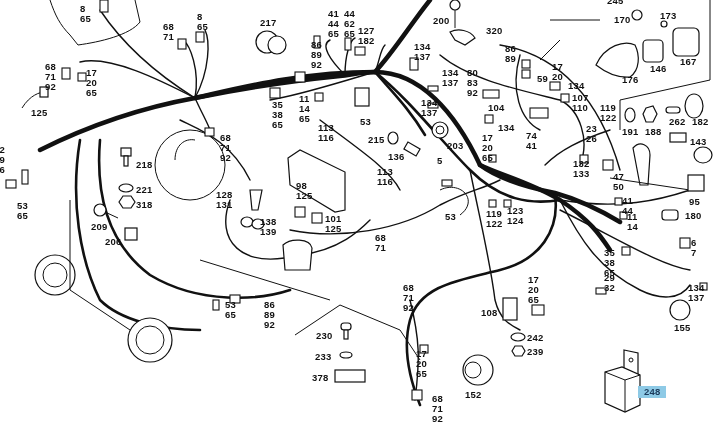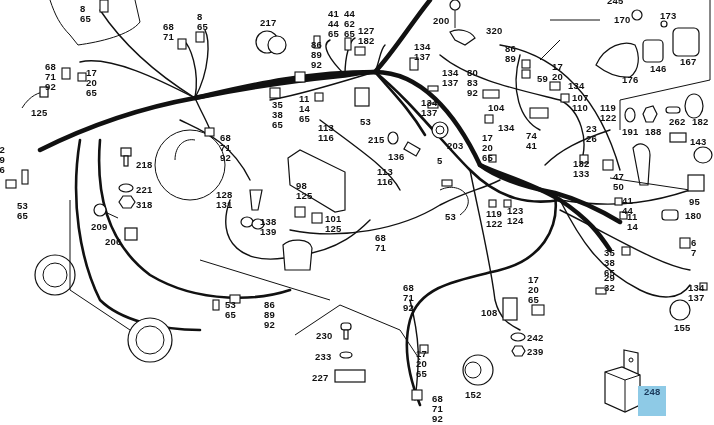--- a/index.html
+++ b/index.html
@@ -8,21 +8,21 @@
   #diagram { position: absolute; left: 0; top: 0; width: 714px; height: 425px; }
   .wire { fill: none; stroke: #111; stroke-linecap: round; stroke-linejoin: round; }
   .w-main { stroke-width: 4.5; }
   .w-mid { stroke-width: 2.6; }
   .w-thin { stroke-width: 1.4; }
   .part { fill: #fff; stroke: #111; stroke-width: 1.2; }
   .conn { fill: #fff; stroke: #111; stroke-width: 1.1; }
   .outline { fill: none; stroke: #111; stroke-width: 1; }
   .lbl { position: absolute; font-weight: bold; font-size: 9.5px; line-height: 10px;
          color: #111; white-space: pre; letter-spacing: 0.2px; }
-  .lbl.hl { background: #8ecae6; color: #1b3a5b; padding: 1px 6px 19px 6px; font-size: 9.5px; cursor: pointer; }
+  .lbl.hl { background: #8ecae6; color: #1b3a5b; padding: 1px 6px 1px 6px; font-size: 9.5px; cursor: pointer; }
 </style>
 </head>
 <body>
 
 <svg id="diagram" viewBox="0 0 714 425" xmlns="http://www.w3.org/2000/svg">
 
   <g>
     <path class="wire w-main" d="M40,150 C90,125 140,108 195,98 C245,88 300,80 340,76 C355,74 365,72 375,72"></path>
     <path class="wire w-main" d="M195,98 C240,88 300,72 375,72 C420,72 455,112 480,165 C500,180 530,188 555,193 C580,200 600,210 620,222"></path>
     <path class="wire w-main" d="M375,72 C395,50 410,25 430,0"></path>
@@ -336,21 +336,21 @@
   <div class="lbl" style="left:225px;top:300px">53
 65</div>
   <div class="lbl" style="left:264px;top:300px">86
 89
 92</div>
   <div class="lbl" style="left:403px;top:283px">68
 71
 92</div>
   <div class="lbl" style="left:316px;top:331px">230</div>
   <div class="lbl" style="left:315px;top:352px">233</div>
-  <div class="lbl" style="left:312px;top:373px">227</div>
+  <div class="lbl" style="left:312px;top:373px">378</div>
   <div class="lbl" style="left:416px;top:349px">17
 20
 65</div>
   <div class="lbl" style="left:432px;top:394px">68
 71
 92</div>
   <div class="lbl" style="left:481px;top:308px">108</div>
   <div class="lbl" style="left:528px;top:275px">17
 20
 65</div>

